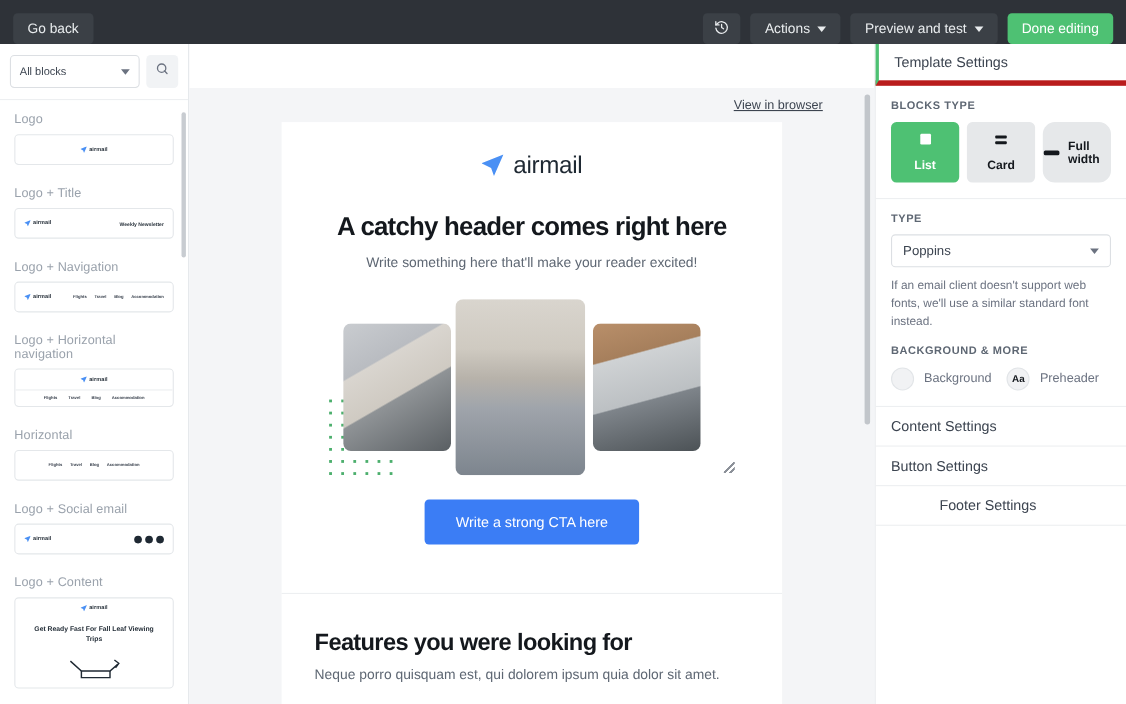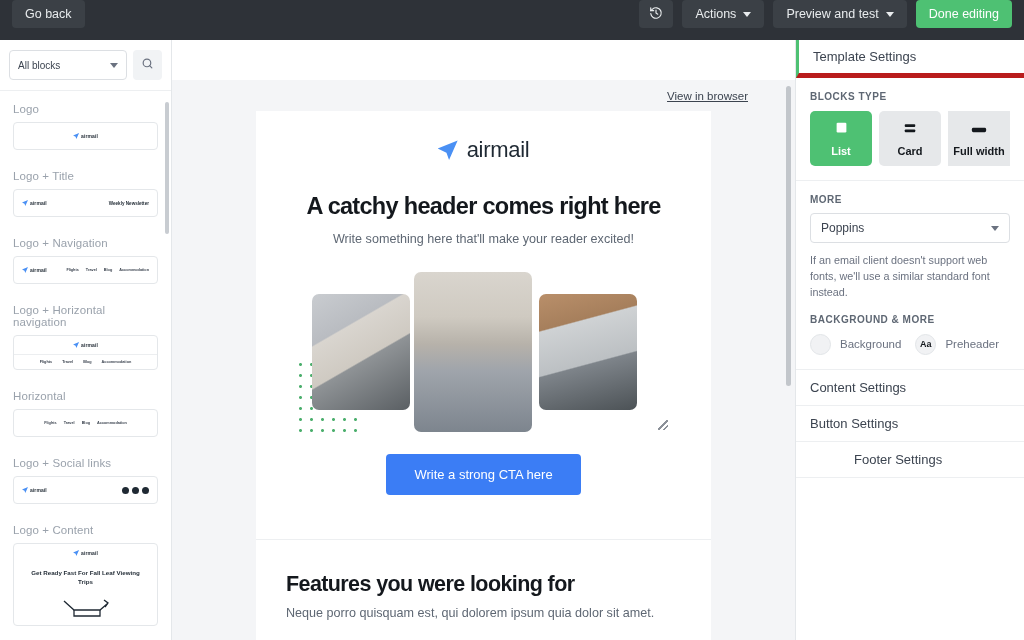--- a/index.html
+++ b/index.html
@@ -7,21 +7,21 @@
     width: 1024px; height: 640px;
     font-family: "Liberation Sans", sans-serif;
     background: #ffffff;
     overflow: hidden;
   }
   .app { width: 1024px; height: 640px; display: flex; flex-direction: column; }
 
   
   .topbar {
     height: 40px; background: #2e3238; flex: 0 0 40px;
-    display: flex; align-items: flex-start; padding: 0 12px;
+    display: flex; align-items: flex-end; padding: 0 12px;
   }
   .tb-btn {
     background: #3b4046; color: #e9ecee; border: none;
     font-family: "Liberation Sans", sans-serif;
     font-size: 12.5px; height: 28px; border-radius: 4px;
     padding: 0 13px; display: flex; align-items: center; gap: 7px;
     cursor: pointer; white-space: nowrap;
   }
   .tb-btn.icon-only { width: 34px; padding: 0; justify-content: center; }
   .tb-btn.green { background: #4ec173; color: #fff; }
@@ -290,21 +290,21 @@
             <div class="mini-nav center">
               <span>Flights</span>
               <span>Travel</span>
               <span>Blog</span>
               <span>Accommodation</span>
             </div>
           </div>
         </div>
 
         <div class="sb-group">
-          <div class="sb-group-label">Logo + Social links</div>
+          <div class="sb-group-label">Logo + Social email</div>
           <div class="sb-card">
             <div class="mini-logo">
               <span class="mini-plane"></span>
               <span class="mini-word">airmail</span>
             </div>
             <div class="mini-social">
               <i></i>
               <i></i>
               <i></i>
             </div>
@@ -425,33 +425,33 @@
           </div>
           <div style="flex:1;height:55px;border-radius:5px;background:#e6e8ea;display:flex;flex-direction:column;align-items:center;justify-content:center;gap:7px;cursor:pointer;">
             <span>
               <svg width="14" height="11" viewBox="0 0 16 12">
                   <rect x="2" y="1" width="12" height="3.2" rx="1" fill="#14181d"></rect>
                   <rect x="2" y="7" width="12" height="3.2" rx="1" fill="#14181d"></rect>
                 </svg>
             </span>
             <span style="font-size:11px;font-weight:bold;color:#14181d;">Card</span>
           </div>
-          <div style="flex:1;height:55px;border-radius:0;background:#e6e8ea;display:flex;flex-direction:column;align-items:center;justify-content:center;gap:7px;cursor:pointer;">
+          <div style="flex:1;height:55px;border-radius:11px;background:#e6e8ea;display:flex;align-items:center;justify-content:center;gap:7px;cursor:pointer;">
             <span>
               <svg width="16" height="8" viewBox="0 0 18 8">
                   <rect x="1" y="1.5" width="16" height="5" rx="1.6" fill="#14181d"></rect>
                 </svg>
             </span>
             <span style="font-size:11px;font-weight:bold;color:#14181d;">Full width</span>
           </div>
         </div>
       </div>
 
       <div style="padding:13px 14px 14px 14px;border-bottom:1px solid #edeff1;">
-        <div style="font-size:10px;font-weight:bold;color:#5e6773;letter-spacing:.5px;margin-bottom:8px;">MORE</div>
+        <div style="font-size:10px;font-weight:bold;color:#5e6773;letter-spacing:.5px;margin-bottom:8px;">TYPE</div>
         <div style="height:30px;border:1px solid #dcdfe3;border-radius:4px;display:flex;align-items:center;padding:0 10px;cursor:pointer;">
           <span style="flex:1;font-size:12px;color:#3c4450;">Poppins</span>
           <span class="caret" style="border-top-color:#6b7280;"></span>
         </div>
         <div style="margin-top:9px;font-size:10.8px;line-height:1.5;color:#6b7280;">If an email client doesn't support web fonts, we'll use a similar standard font instead.</div>
 
         <div style="font-size:10px;font-weight:bold;color:#5e6773;letter-spacing:.5px;margin-top:13px;">BACKGROUND &amp; MORE</div>
         <div style="display:flex;align-items:center;gap:9px;margin-top:9px;">
           <div style="width:21px;height:21px;border-radius:50%;background:#f1f2f4;border:1px solid #e2e5e8;cursor:pointer;"></div>
           <span style="font-size:11.5px;color:#6b7280;">Background</span>

